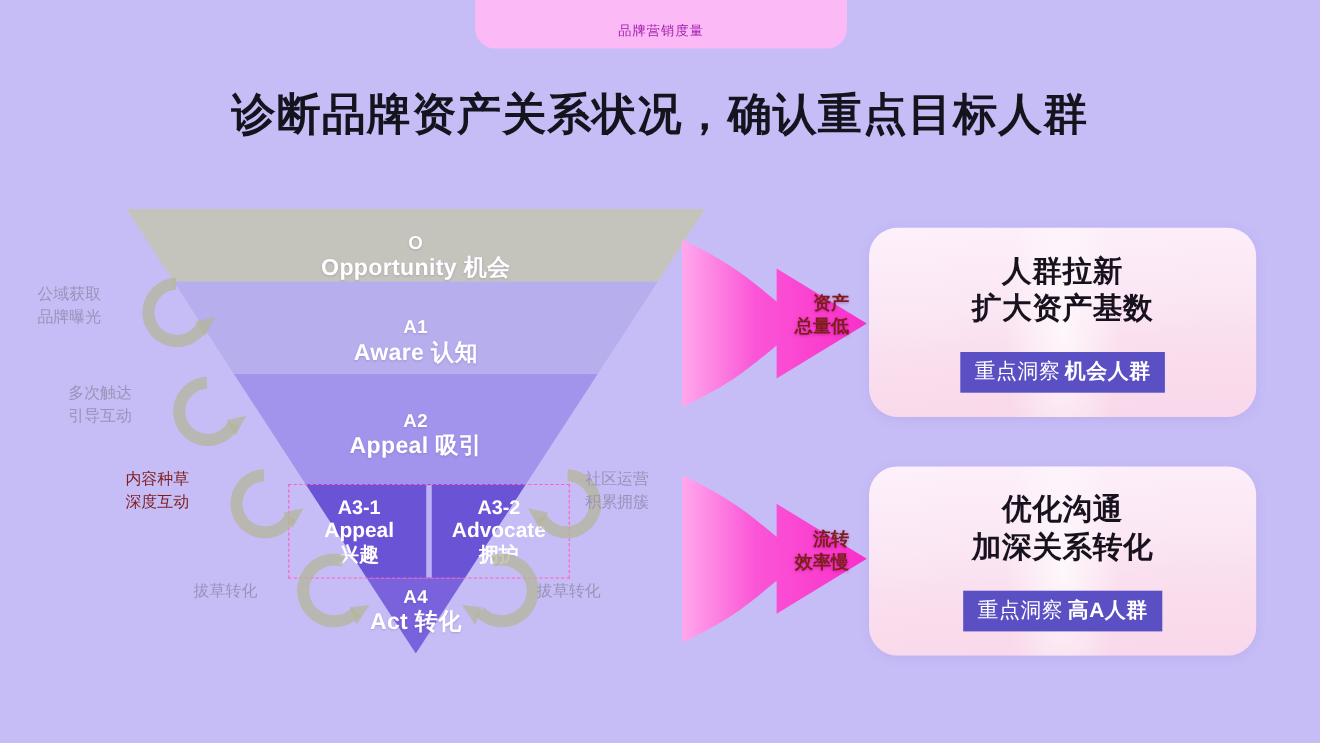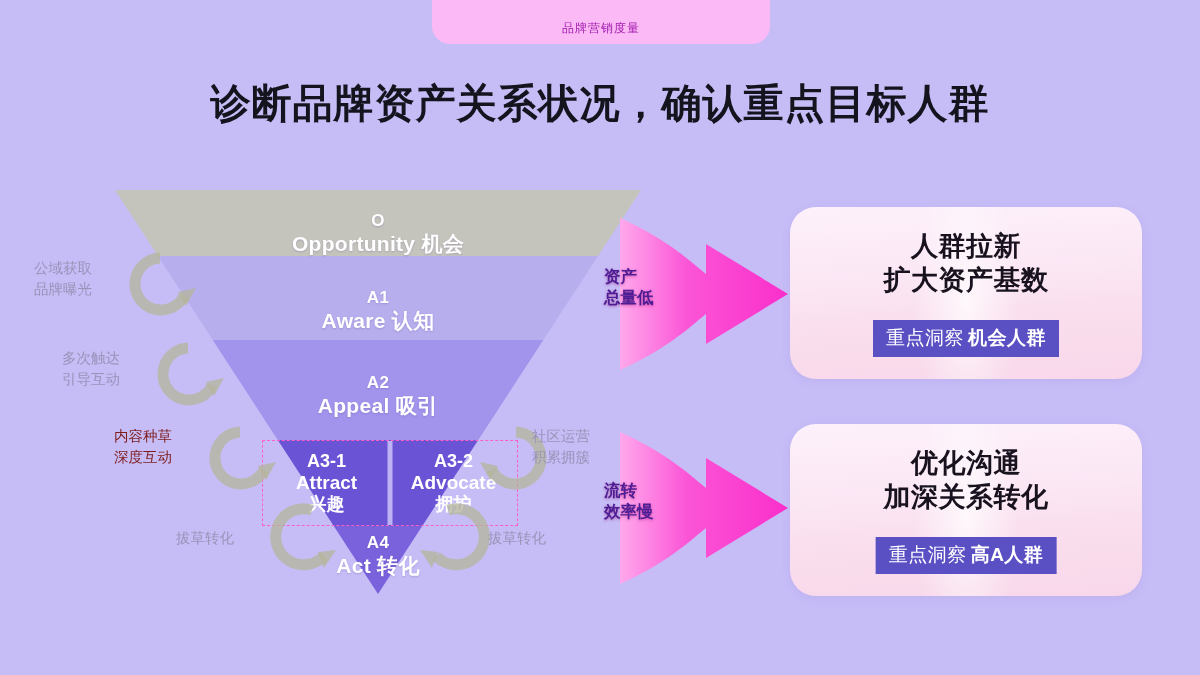--- a/index.html
+++ b/index.html
@@ -61,22 +61,22 @@
   }
   .note.r{text-align:left;}
   .note.l{text-align:left;}
 
   
   .curve{position:absolute;pointer-events:none;}
 
   
   .pink-arrow{position:absolute;}
   .pink-arrow .lbl{
-    position:absolute;width:100%;text-align:left;
-    color:#4c1d95;font-weight:bold;font-size:16.5px;line-height:1.3;
+    position:absolute;width:100%;text-align:right;
+    color:#7f1d1d;font-weight:bold;font-size:16.5px;line-height:1.3;
     text-shadow:0 1px 3px rgba(150,0,100,.45);
   }
 
   
   .card{
     position:absolute;width:328px;height:172px;border-radius:26px;
     background:linear-gradient(176deg,#fdf1fb 0%,#fbe6f4 42%,#fadfee 62%,#f8d7ea 100%);
     box-shadow:0 2px 10px rgba(120,80,160,.10);
     overflow:hidden;
     padding-left:24px;
@@ -139,21 +139,21 @@
       <span class="ln2">Appeal 吸引</span>
     </div>
     <div class="band-label" style="top:342px;">
       <span class="ln1">A4</span>
       <span class="ln2">Act 转化</span>
     </div>
 
     <div class="a3-box" style="border-color: rgb(255, 95, 192);">
       <div class="a3-cell" style="left:0;width:50%;text-align:right;">
         <span class="t1">A3-1</span>
-        <span class="t2">Attract</span>
+        <span class="t2">Appeal</span>
         <span class="t3">兴趣</span>
       </div>
       <div class="a3-cell" style="left:50%;width:50%;">
         <span class="t1">A3-2</span>
         <span class="t2">Advocate</span>
         <span class="t3">拥护</span>
       </div>
     <div style="position: absolute; left: 50%; top: 0px; width: 5px; height: 100%; transform: translateX(-50%); background: rgb(198, 189, 247); opacity: 0.9;"></div>
       </div>
   </div>

